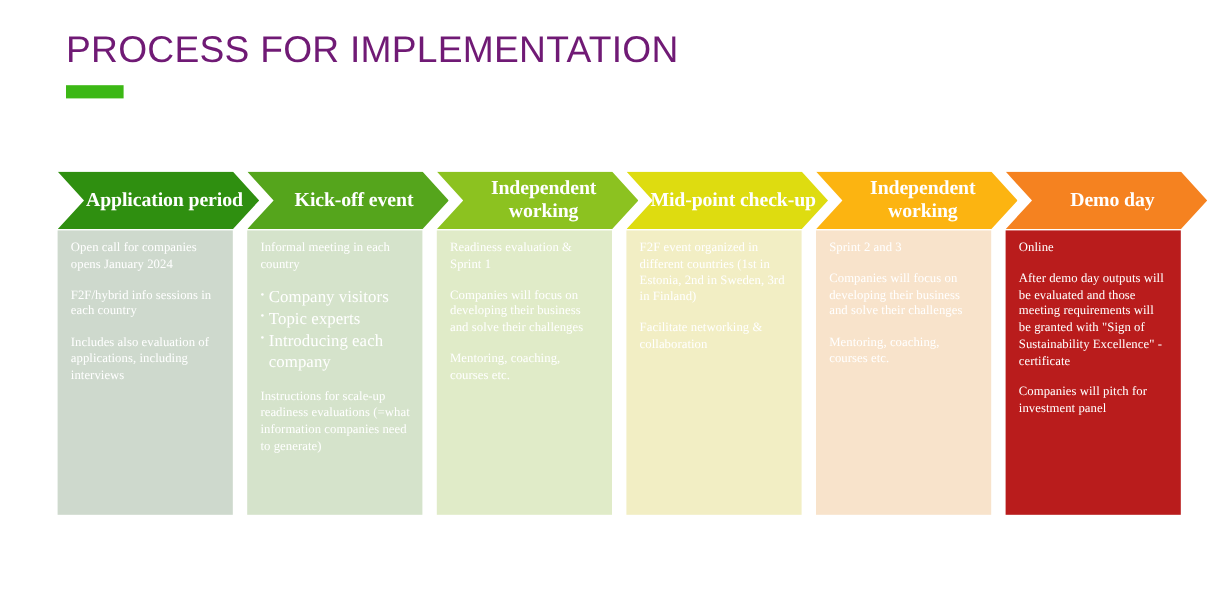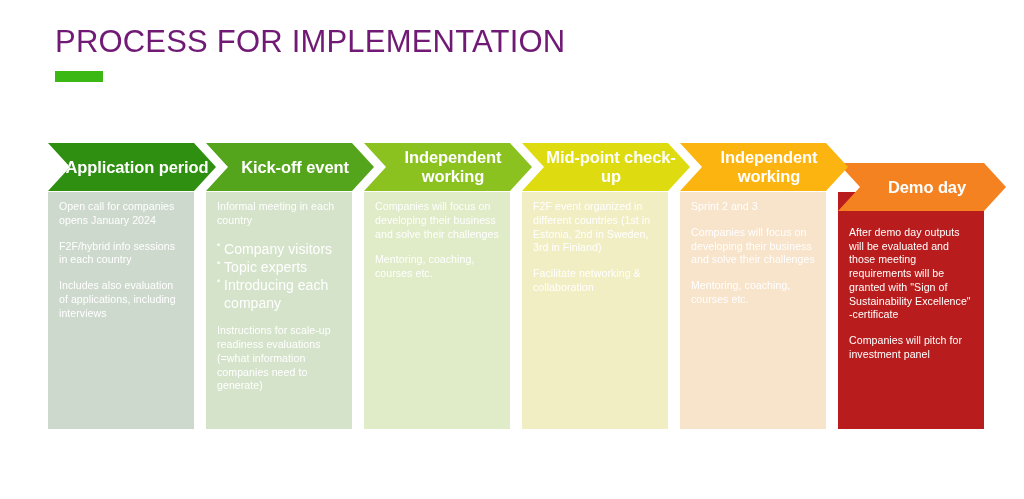--- a/index.html
+++ b/index.html
@@ -41,20 +41,21 @@
 
   
   .process-row {
     position: absolute;
     left: 48px;
     top: 143px;
     width: 950px;
     height: 286px;
     display: flex;
     align-items: flex-start;
+    font-family: Liberation Serif, serif;
   }
   .process-col {
     position: relative;
     height: 286px;
     flex: 0 0 auto;
   }
 
   
   .chevron {
     position: relative;
@@ -146,20 +147,21 @@
           <li>Introducing each company</li>
         </ul>
         <p>Instructions for scale-up readiness evaluations (=what information companies need to generate)</p>
       </div>
     </div>
     <div class="process-col" style="width: 158px;">
       <div class="chevron" style="width: 168px; background: rgb(140, 194, 32); z-index: 4;">
         <div class="chevron-label">Independent working</div>
       </div>
       <div class="panel" style="background: rgb(224, 235, 200);">
+        <p>Readiness evaluation &amp; Sprint 1</p>
         <p>Companies will focus on developing their business and solve their challenges</p>
         <p>Mentoring, coaching, courses etc.</p>
       </div>
     </div>
     <div class="process-col" style="width: 158px;">
       <div class="chevron" style="width: 168px; background: rgb(222, 220, 16); z-index: 3;">
         <div class="chevron-label">Mid-point check-up</div>
       </div>
       <div class="panel" style="background: rgb(242, 238, 196);">
         <p>F2F event organized in different countries (1st in Estonia, 2nd in Sweden, 3rd in Finland)</p>
@@ -170,21 +172,21 @@
       <div class="chevron" style="width: 168px; background: rgb(252, 180, 17); z-index: 2;">
         <div class="chevron-label">Independent working</div>
       </div>
       <div class="panel" style="background: rgb(248, 227, 203);">
         <p>Sprint 2 and 3</p>
         <p>Companies will focus on developing their business and solve their challenges</p>
         <p>Mentoring, coaching, courses etc.</p>
       </div>
     </div>
     <div class="process-col" style="width: 158px;">
-      <div class="chevron" style="width: 168px; background: rgb(245, 130, 32); z-index: 1; margin-top: 20px;">
+      <div class="chevron" style="width: 168px; background: rgb(245, 130, 32); z-index: 1;">
         <div class="chevron-label">Demo day</div>
       </div>
       <div class="panel" style="background: #b91c1c;">
         <p>Online</p>
         <p>After demo day outputs will be evaluated and those meeting requirements will be granted with "Sign of Sustainability Excellence" -certificate</p>
         <p>Companies will pitch for investment panel</p>
       </div>
     </div>
   </div>
 

